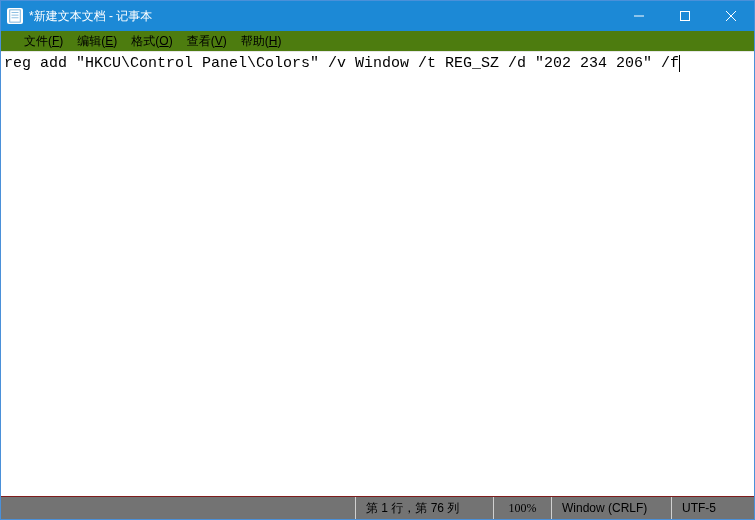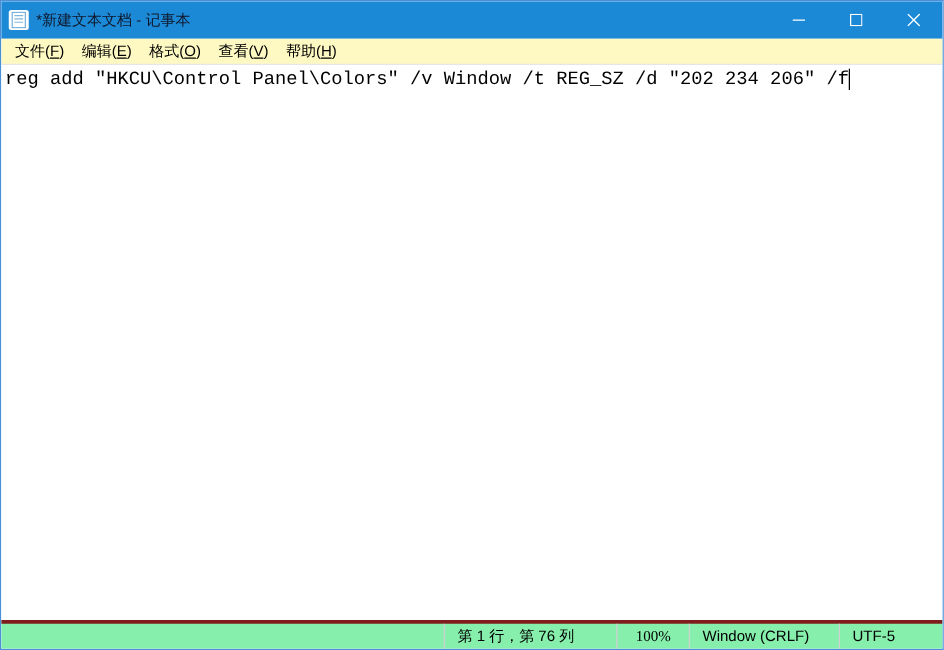--- a/index.html
+++ b/index.html
@@ -10,21 +10,21 @@
       font-size: 12px;
       overflow: hidden;
       display: flex;
       flex-direction: column;
       background: #fff;
       border: 1px solid #4a90d9;
     }
     .titlebar {
       height: 30px;
       background: #1c89d6;
-      color: #0f172a;
+      color: #ffffff;
       display: flex;
       align-items: center;
       padding-left: 6px;
       flex-shrink: 0;
     }
     .titlebar-icon {
       width: 16px;
       height: 16px;
       margin-right: 6px;
       background: #fff;
@@ -45,24 +45,24 @@
       width: 46px;
       height: 100%;
       display: flex;
       align-items: center;
       justify-content: center;
       color: #fff;
       font-size: 10px;
     }
     .menubar {
       height: 21px;
-      background: #fef9c3;
+      background: #4d7c0f;
       display: flex;
       align-items: center;
-      padding: 0 4px;
+      padding: 0 16px;
       border-bottom: 1px solid #e6e6e6;
       flex-shrink: 0;
     }
     .menu-item {
       padding: 1px 7px;
       font-size: 12px;
       color: #000;
       cursor: default;
     }
     .menu-item u { text-decoration: underline; }
@@ -88,22 +88,22 @@
       width: 1px;
       height: 17px;
       background: #000;
       vertical-align: text-bottom;
       margin-left: 0px;
       animation: blink 1s step-end infinite;
     }
     @keyframes blink { 50% { opacity: 0; } }
     .statusbar {
       height: 23px;
-      background: #86efac;
-      border-top: 3px solid #7f1d1d;
+      background: #737373;
+      border-top: 1px solid #7f1d1d;
       display: flex;
       align-items: stretch;
       font-size: 12px;
       color: #000;
       flex-shrink: 0;
     }
     .status-spacer { flex: 1; border-right: 1px solid #d0d0d0; }
     .status-cell {
       padding: 0 10px;
       display: flex;

